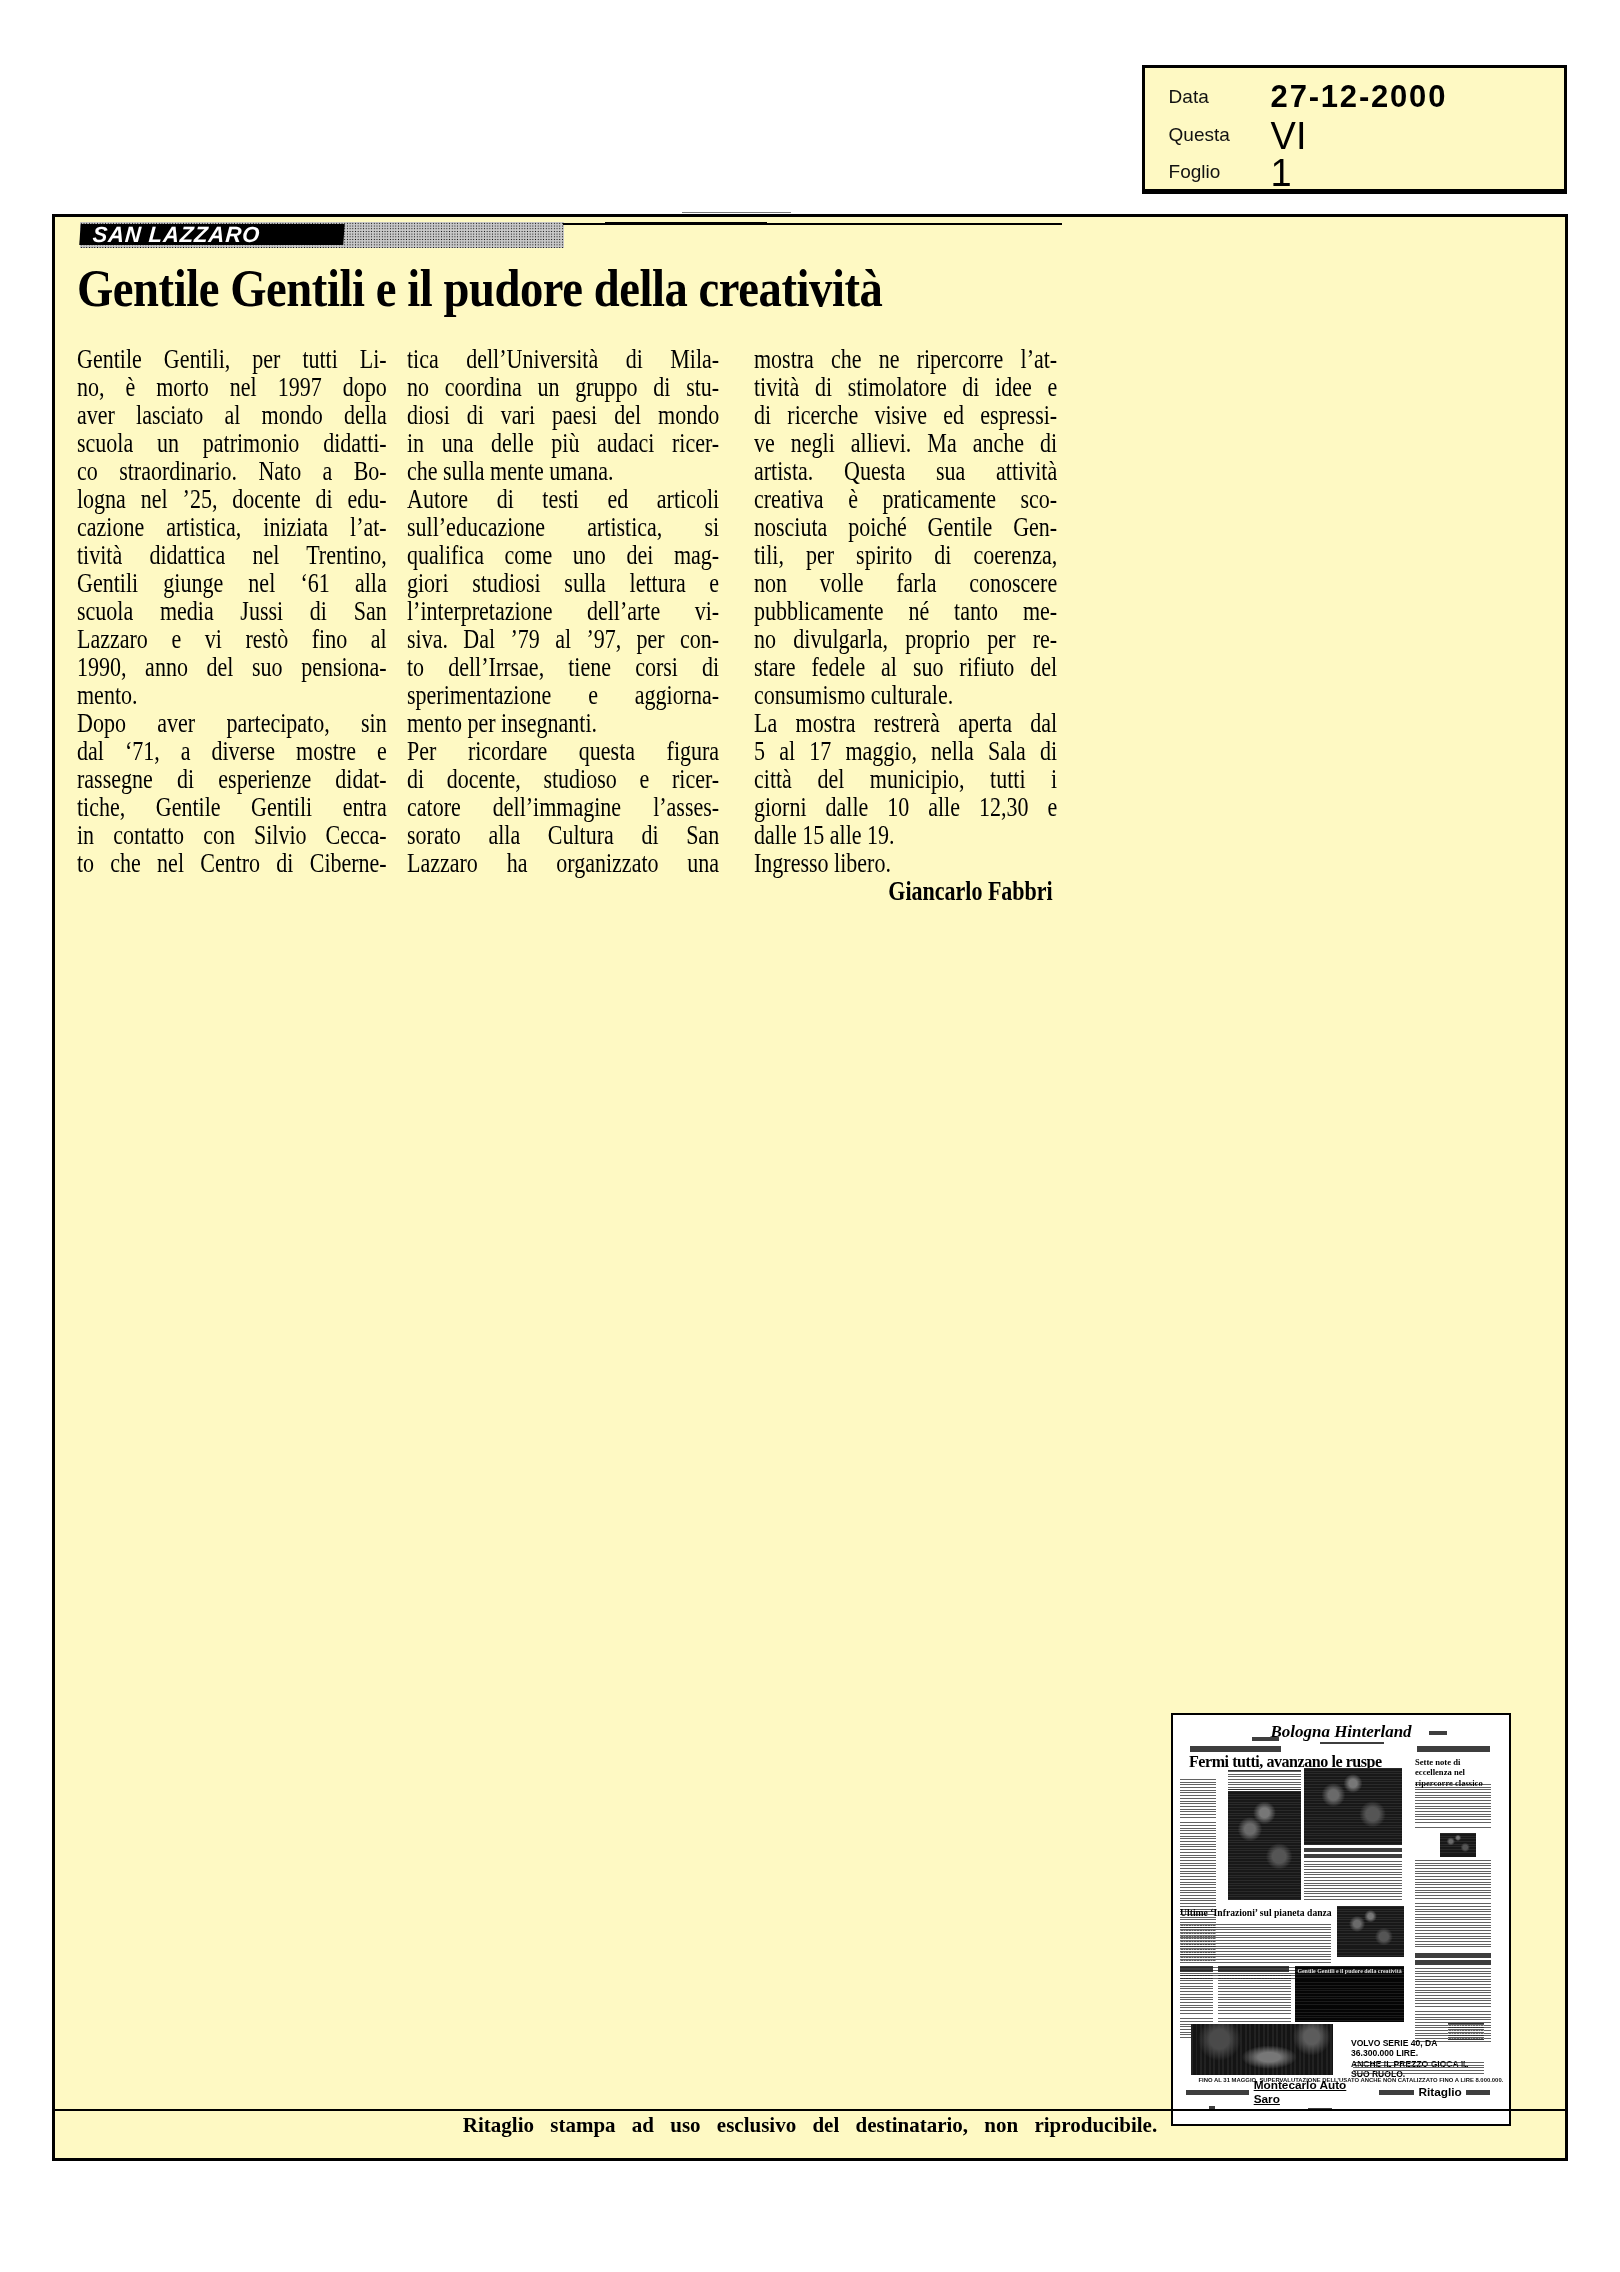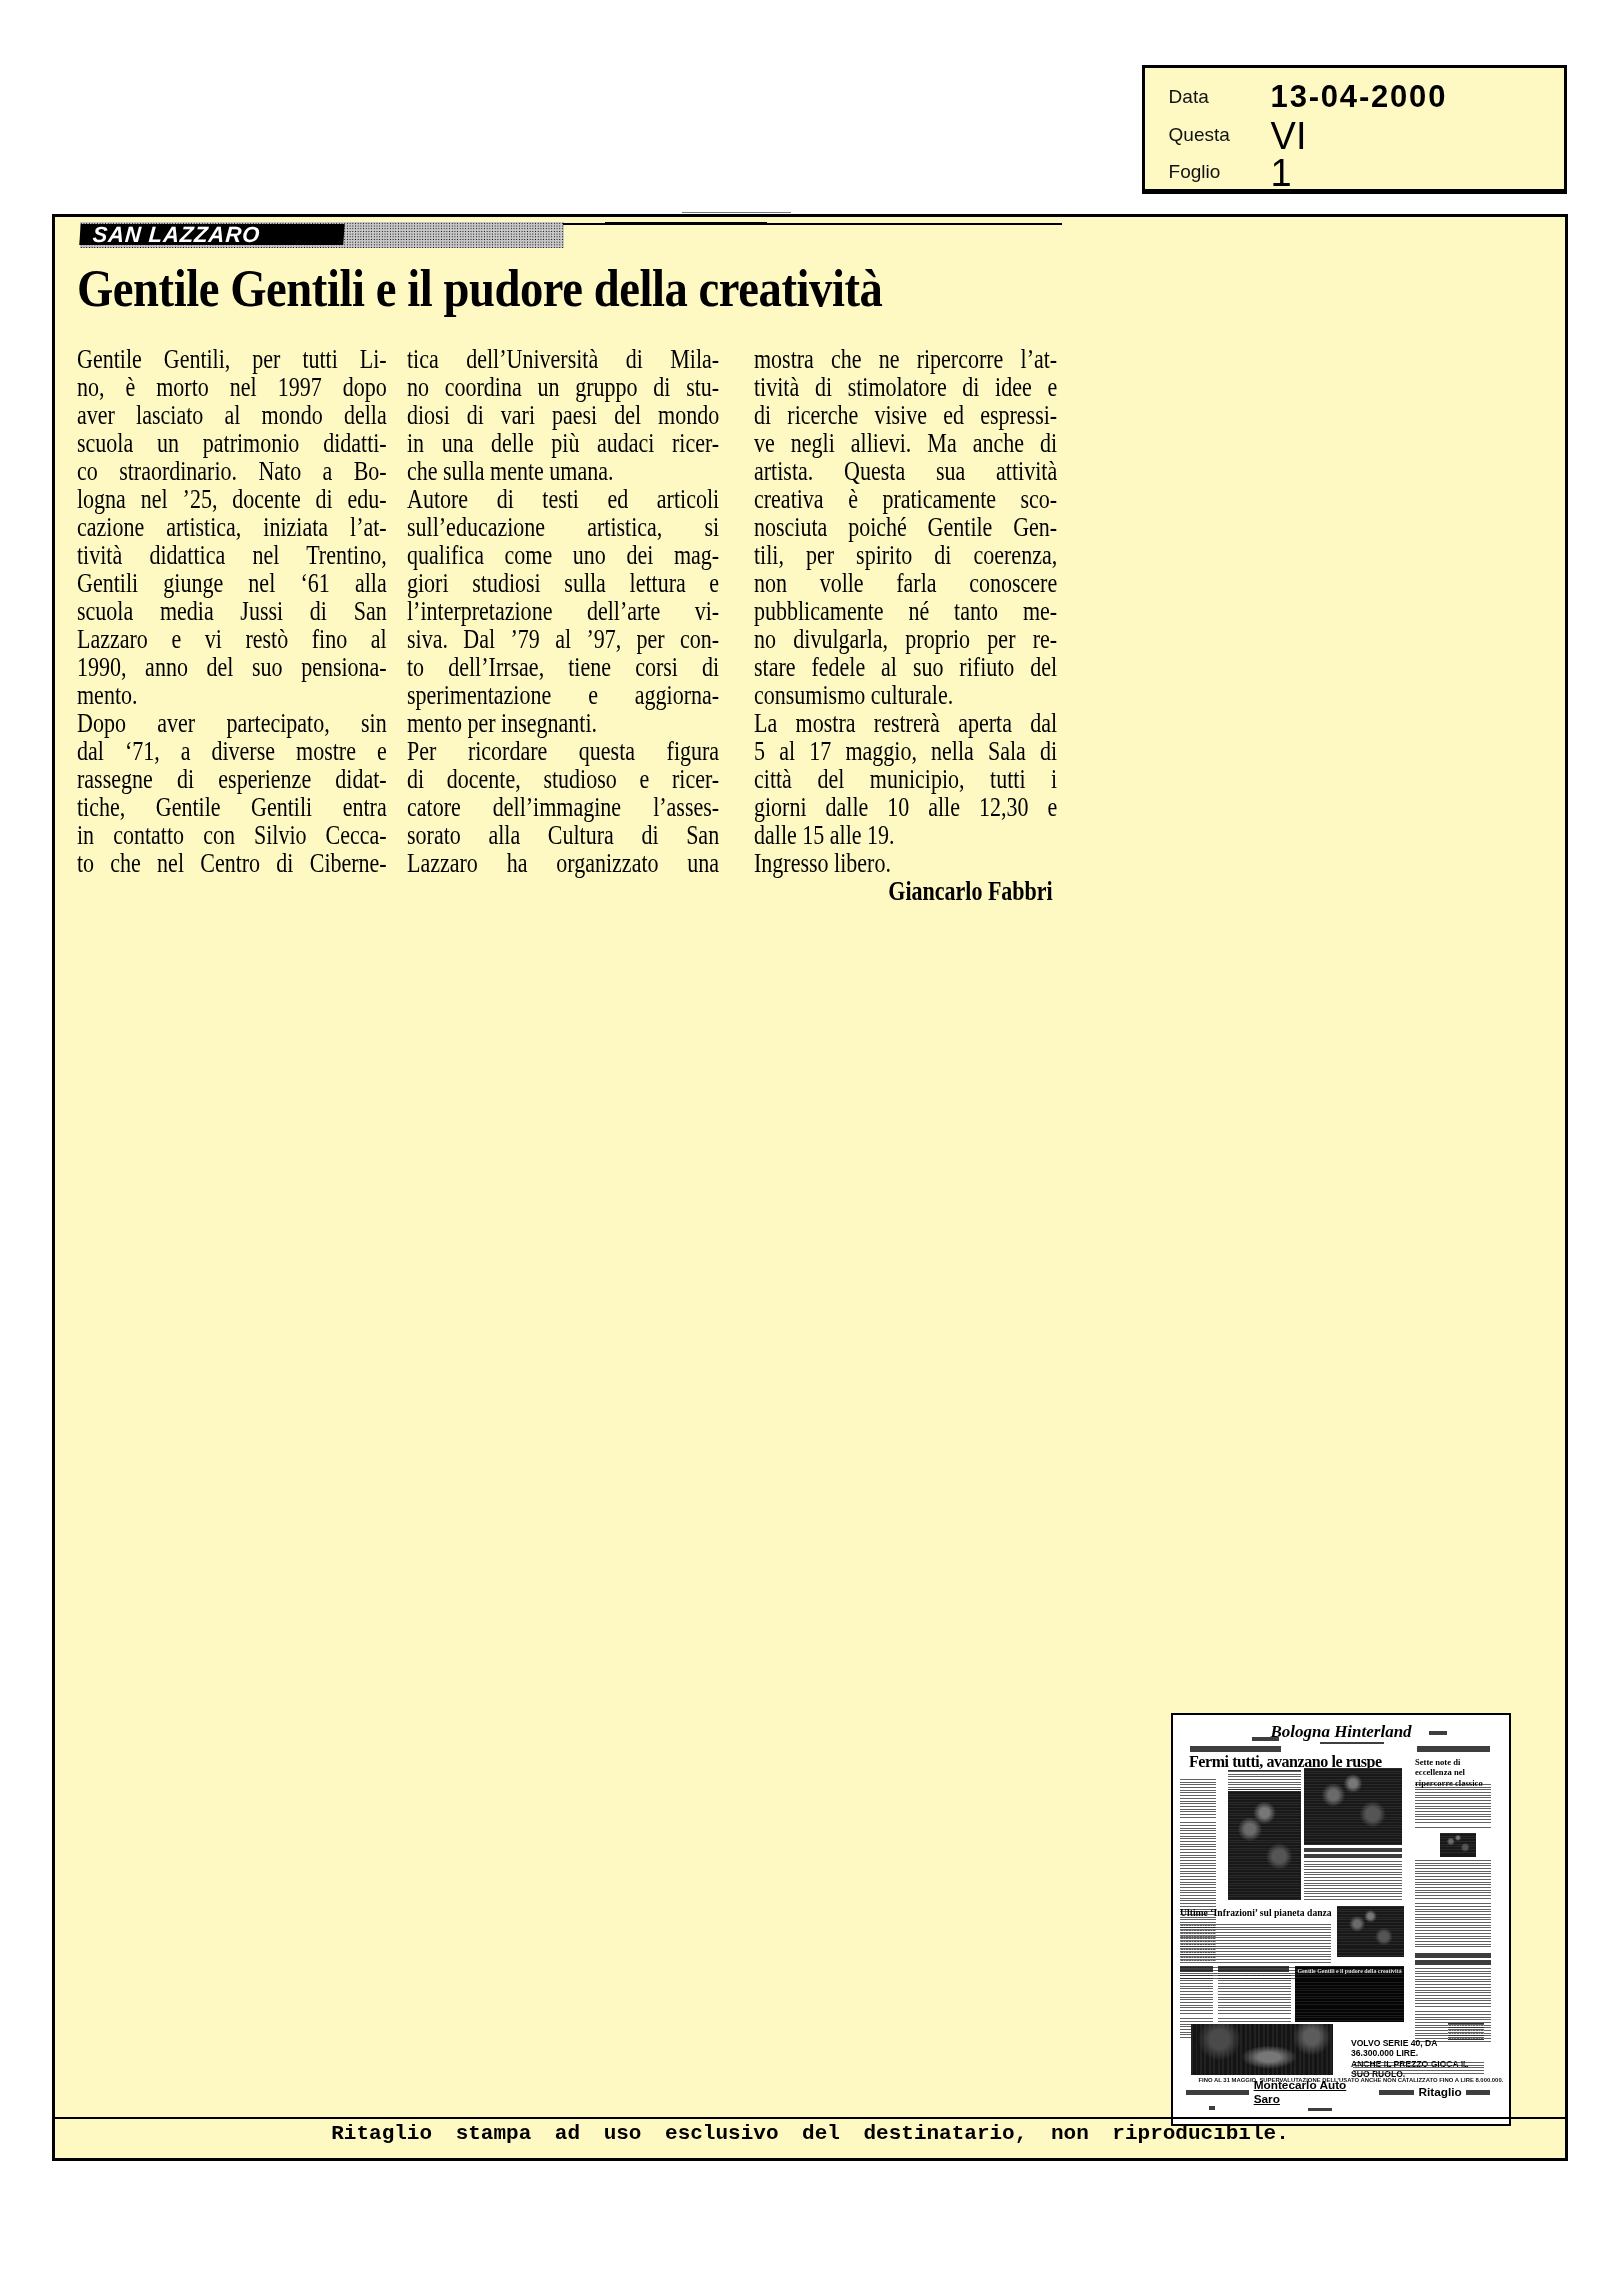--- a/index.html
+++ b/index.html
@@ -47,22 +47,22 @@
   .col{position:absolute;top:0;transform:scaleX(0.815);transform-origin:left top;}
   .col1{left:22px;width:380px;}
   .col2{left:352px;width:383px;}
   .col3{left:699px;width:372px;}
   .tline{font-size:27px;line-height:28px;white-space:nowrap;}
   .tline.j{white-space:normal;text-align:justify;text-align-last:justify;}
   .tline.e{text-align:left;}
   .tline.a{text-align:right;font-weight:700;padding-right:5.5px;}
 
   
-  .footer-strip{position:absolute;left:0;right:0;bottom:8px;height:31px;border-top:2.7px solid #000;
-      text-align:center;font-family:Liberation Mono, monospace;font-weight:700;
+  .footer-strip{position:absolute;left:0;right:0;bottom:16px;height:31px;border-top:2.7px solid #000;
+      text-align:center;font-family:Liberation Serif, serif;font-weight:700;
       font-size:21px;line-height:29px;word-spacing:11px;}
 
   
   .thumb{position:absolute;left:1116px;top:1496px;width:340px;height:413px;
       border:2.7px solid #000;background:#fff;box-sizing:border-box;}
   .thumb *{box-sizing:border-box;}
   .t-abs{position:absolute;}
   .micro{background-image:
       repeating-linear-gradient(to bottom,rgba(10,10,10,0.8) 0 0.9px,transparent 0.9px 2.7px),
       repeating-linear-gradient(to right,rgba(255,255,255,0.55) 0 0.9px,transparent 0.9px 2.7px);
@@ -105,21 +105,21 @@
 </style>
 </head>
 <body>
 
 <div class="page">
 
 
   <div class="box meta-box">
     <div class="meta-row" style="top:9px;">
       <span class="meta-label">Data</span>
-      <span class="meta-value date">13-04-2000</span>
+      <span class="meta-value date">27-12-2000</span>
     </div>
     <div class="meta-row" style="top:47px;">
       <span class="meta-label">Questa</span>
       <span class="meta-value">VI</span>
     </div>
     <div class="meta-row" style="top:84px;">
       <span class="meta-label">Foglio</span>
       <span class="meta-value">1</span>
     </div>
   </div>

